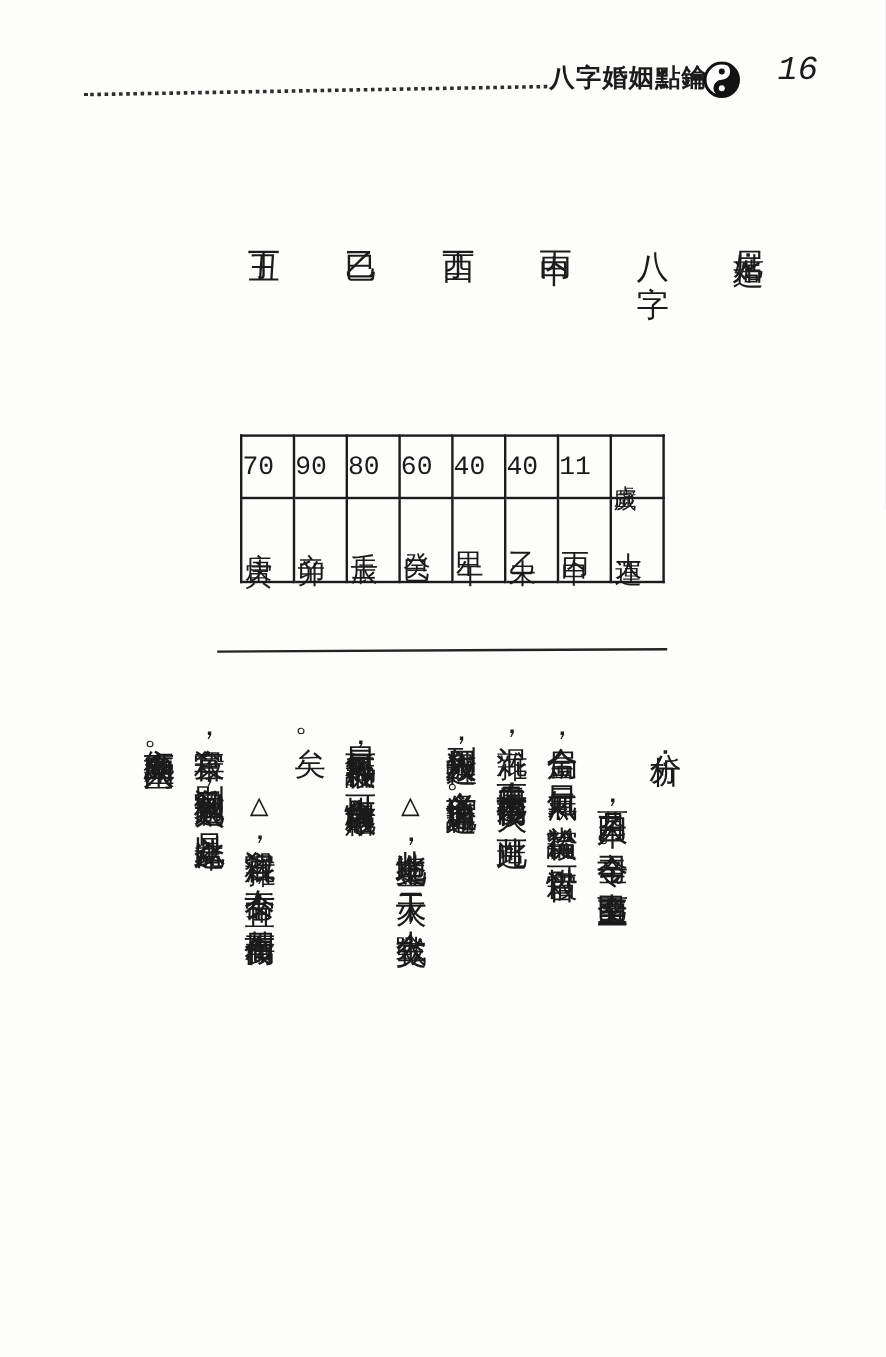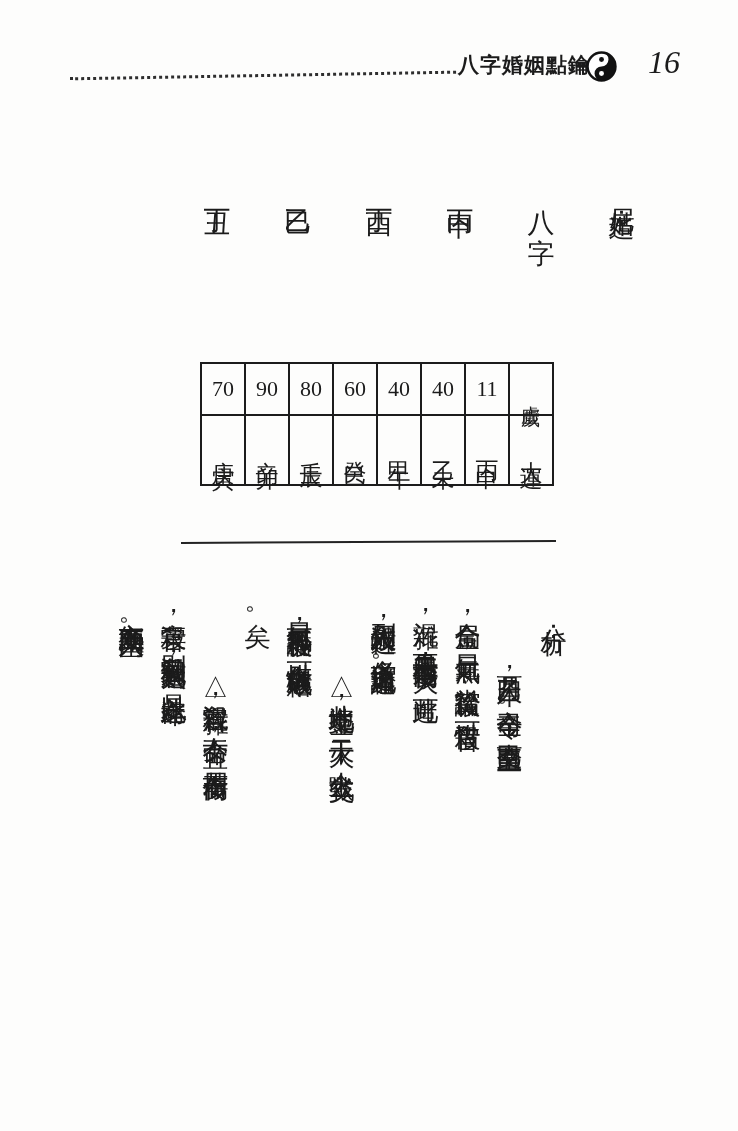--- a/index.html
+++ b/index.html
@@ -1,50 +1,50 @@
 <!DOCTYPE html>
 <html><head>
 <meta charset="utf-8">
 <style>
   html,body{margin:0;padding:0;background:#e8e8e8;}
   .page{
     position:relative;width:738px;height:1131px;margin:0 auto;
     background:#fdfdfc;color:#1b1b1b;overflow:hidden;
-    font-family:Liberation Serif, serif;
+    font-family:Liberation Mono, monospace;
   }
   
   .leader{
     position:absolute;left:70px;top:60px;width:386px;height:14px;
     border-bottom:3px dotted #2e2e2e;transform:rotate(-1deg);
   }
   .header-title{
     position:absolute;left:458px;top:51px;font-size:21px;font-weight:700;
     letter-spacing:1px;white-space:nowrap;
   }
   .yinyang{position:absolute;left:586px;top:51px;width:31px;height:31px;}
   .yinyang svg{display:block;width:100%;height:100%;}
   .page-number{
-    position:absolute;left:648px;top:44px;font-size:32px;font-style:italic;text-align:right;
+    position:absolute;left:648px;top:44px;font-size:28px;font-style:italic;text-align:right;
   }
   
   .bazi{
     position:absolute;top:188px;right:101px;height:150px;
     writing-mode:vertical-rl;text-orientation:upright;
     font-size:27px;
   }
   .bazi-col{width:81px;line-height:31px;letter-spacing:3px;}
   .subject{font-size:26px;letter-spacing:3px;}
   .gap-char{margin-top:26px;display:inline;}
   
   .luck-table{
     position:absolute;left:200px;top:362px;border-collapse:collapse;
     table-layout:fixed;
   }
   .luck-table td{
-    border:2px solid #1c1c1c;width:42px;text-align:center;vertical-align:middle;
+    border:2px solid #1c1c1c;width:42px;vertical-align:middle;
     padding:0;
   }
   .row-age td{height:50px;font-size:22px;}
   .row-pillar td{height:68px;}
   .vcell{
     writing-mode:vertical-rl;text-orientation:upright;display:inline-block;
     line-height:1;font-size:23px;letter-spacing:6px;
   }
   .vcell.small{font-size:19px;letter-spacing:3px;}
   

